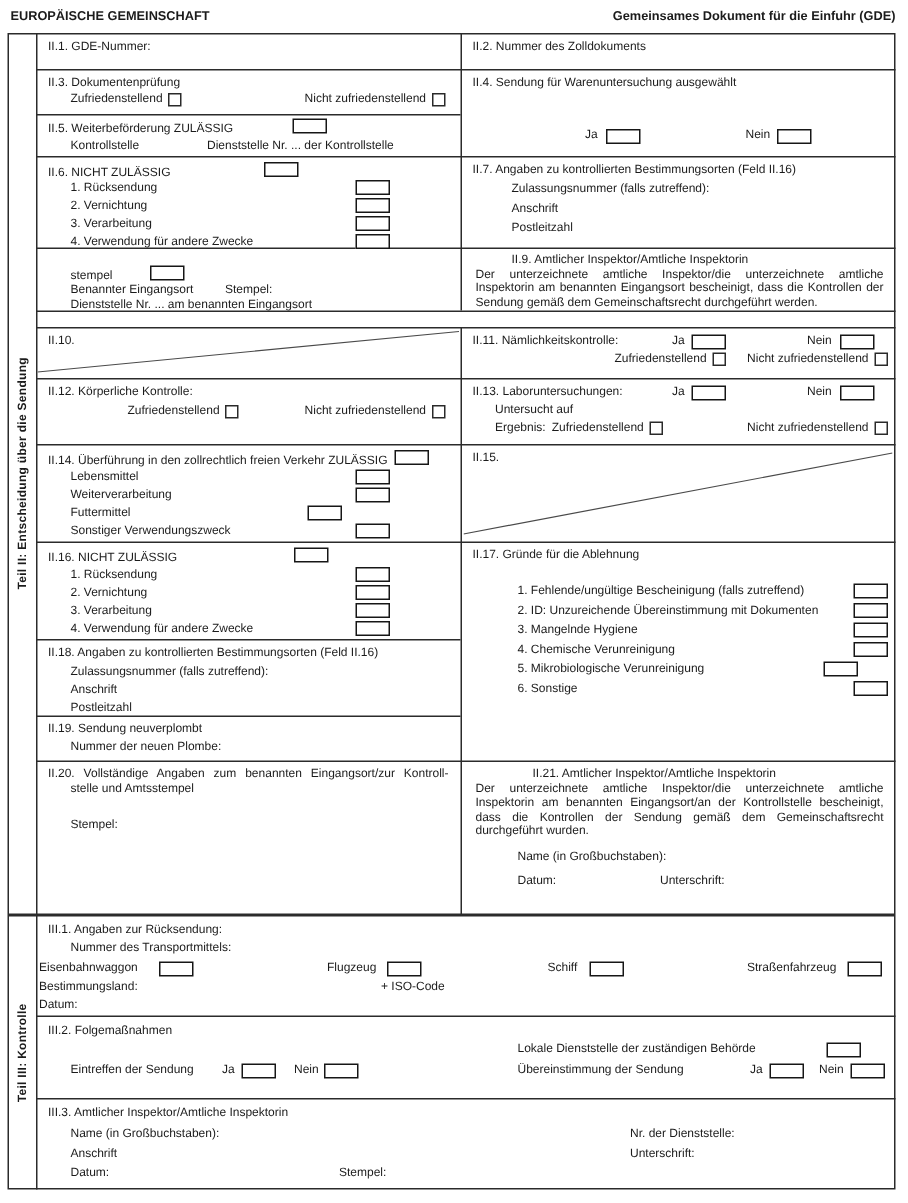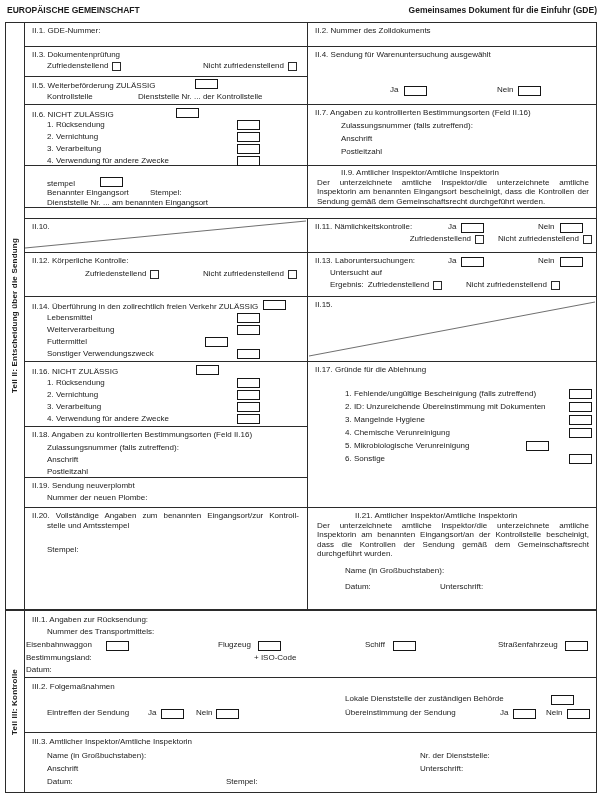--- a/index.html
+++ b/index.html
@@ -126,21 +126,21 @@
         <span class="sq"></span>
       </span>
   </div>
 
   <div class="t" style="left:315px;top:256px;">II.13. Laboruntersuchungen:</div>
   <div class="t" style="left:448px;top:256px;">Ja</div>
   <span class="bb" style="position:absolute;left:461px;top:257px;"></span>
   <div class="t" style="left:538px;top:256px;">Nein</div>
   <span class="bb" style="position:absolute;left:560px;top:257px;"></span>
   <div class="t" style="left:330px;top:268px;">Untersucht auf</div>
-  <div class="row" style="left:330px;top:280px;width:230px;justify-content:space-between;">
+  <div class="row" style="left:330px;top:280px;width:262px;justify-content:space-between;">
     <span class="grp">
         <span>Ergebnis:</span>
         <span>Zufriedenstellend</span>
         <span class="sq"></span>
       </span>
     <span class="grp">
         <span>Nicht zufriedenstellend</span>
         <span class="sq"></span>
       </span>
   </div>
@@ -160,21 +160,21 @@
   <div class="itm" style="left:47px;top:378px;width:213px;"><span>1. Rücksendung</span><span class="bb"></span></div>
   <div class="itm" style="left:47px;top:390px;width:213px;"><span>2. Vernichtung</span><span class="bb"></span></div>
   <div class="itm" style="left:47px;top:402px;width:213px;"><span>3. Verarbeitung</span><span class="bb"></span></div>
   <div class="itm" style="left:47px;top:414px;width:213px;"><span>4. Verwendung für andere Zwecke</span><span class="bb"></span></div>
 
   <div class="t" style="left:315px;top:365px;">II.17. Gründe für die Ablehnung</div>
   <div class="itm" style="left:345px;top:389px;width:247px;"><span>1. Fehlende/ungültige Bescheinigung (falls zutreffend)</span><span class="bb"></span></div>
   <div class="itm" style="left:345px;top:402px;width:247px;"><span>2. ID: Unzureichende Übereinstimmung mit Dokumenten</span><span class="bb"></span></div>
   <div class="itm" style="left:345px;top:415px;width:247px;"><span>3. Mangelnde Hygiene</span><span class="bb"></span></div>
   <div class="itm" style="left:345px;top:428px;width:247px;"><span>4. Chemische Verunreinigung</span><span class="bb"></span></div>
-  <div class="itm" style="left:345px;top:441px;width:204px;"><span>5. Mikrobiologische Verunreinigung</span><span class="bb"></span></div>
+  <div class="itm" style="left:345px;top:441px;width:227px;"><span>5. Mikrobiologische Verunreinigung</span><span class="bb"></span></div>
   <div class="itm" style="left:345px;top:454px;width:247px;"><span>6. Sonstige</span><span class="bb"></span></div>
 
   <div class="t" style="left:32px;top:430px;">II.18. Angaben zu kontrollierten Bestimmungsorten (Feld II.16)</div>
   <div class="t" style="left:47px;top:443px;">Zulassungsnummer (falls zutreffend):</div>
   <div class="t" style="left:47px;top:455px;">Anschrift</div>
   <div class="t" style="left:47px;top:467px;">Postleitzahl</div>
 
   <div class="t" style="left:32px;top:481px;">II.19. Sendung neuverplombt</div>
   <div class="t" style="left:47px;top:493px;">Nummer der neuen Plombe:</div>
 

